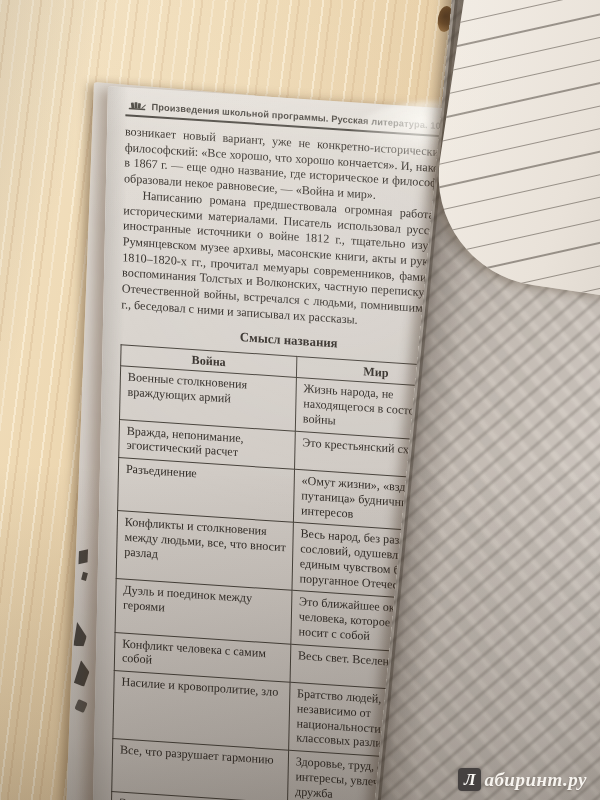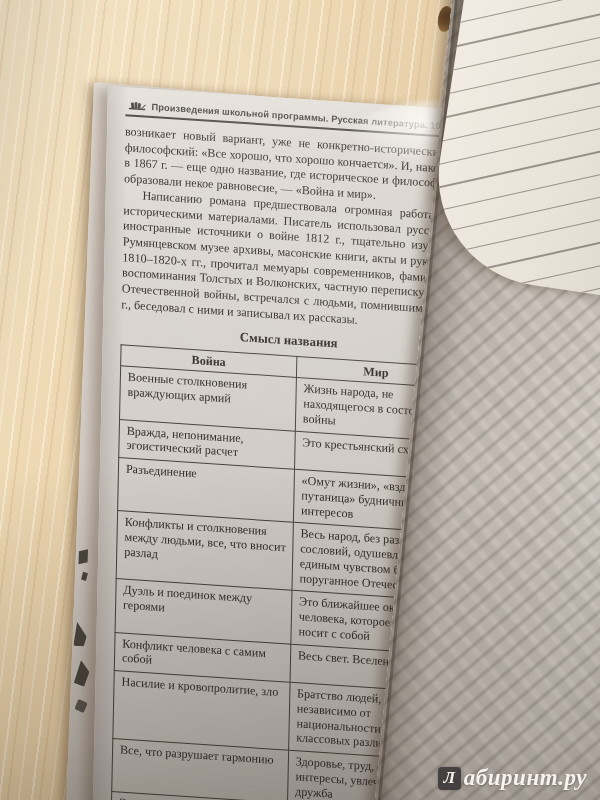--- a/index.html
+++ b/index.html
@@ -125,21 +125,21 @@
   
   .watermark{
     position:absolute;right:13px;bottom:9px;z-index:9;display:flex;align-items:center;gap:3px;
     font-family:"Liberation Serif",serif;font-style:italic;font-weight:bold;
   }
   .wm-badge{
     width:23px;height:23px;border-radius:4px;background:#454140;
     display:flex;align-items:center;justify-content:center;
     color:#f7f5f1;font-size:17px;box-shadow:0 0 3px rgba(0,0,0,.25);
   }
-  .wm-text{color:#f7f4ef;font-size:23px;letter-spacing:.5px;text-shadow:0 1px 2px rgba(40,30,20,.35);}
+  .wm-text{color:#f7f4ef;font-size:19px;letter-spacing:.5px;text-shadow:0 1px 2px rgba(40,30,20,.35);}
 </style>
 </head>
 <body>
 
 <div class="photo">
 
   <div class="wood-knot"></div>
 
   <div class="under-page">
     <div class="mark m1"></div>

